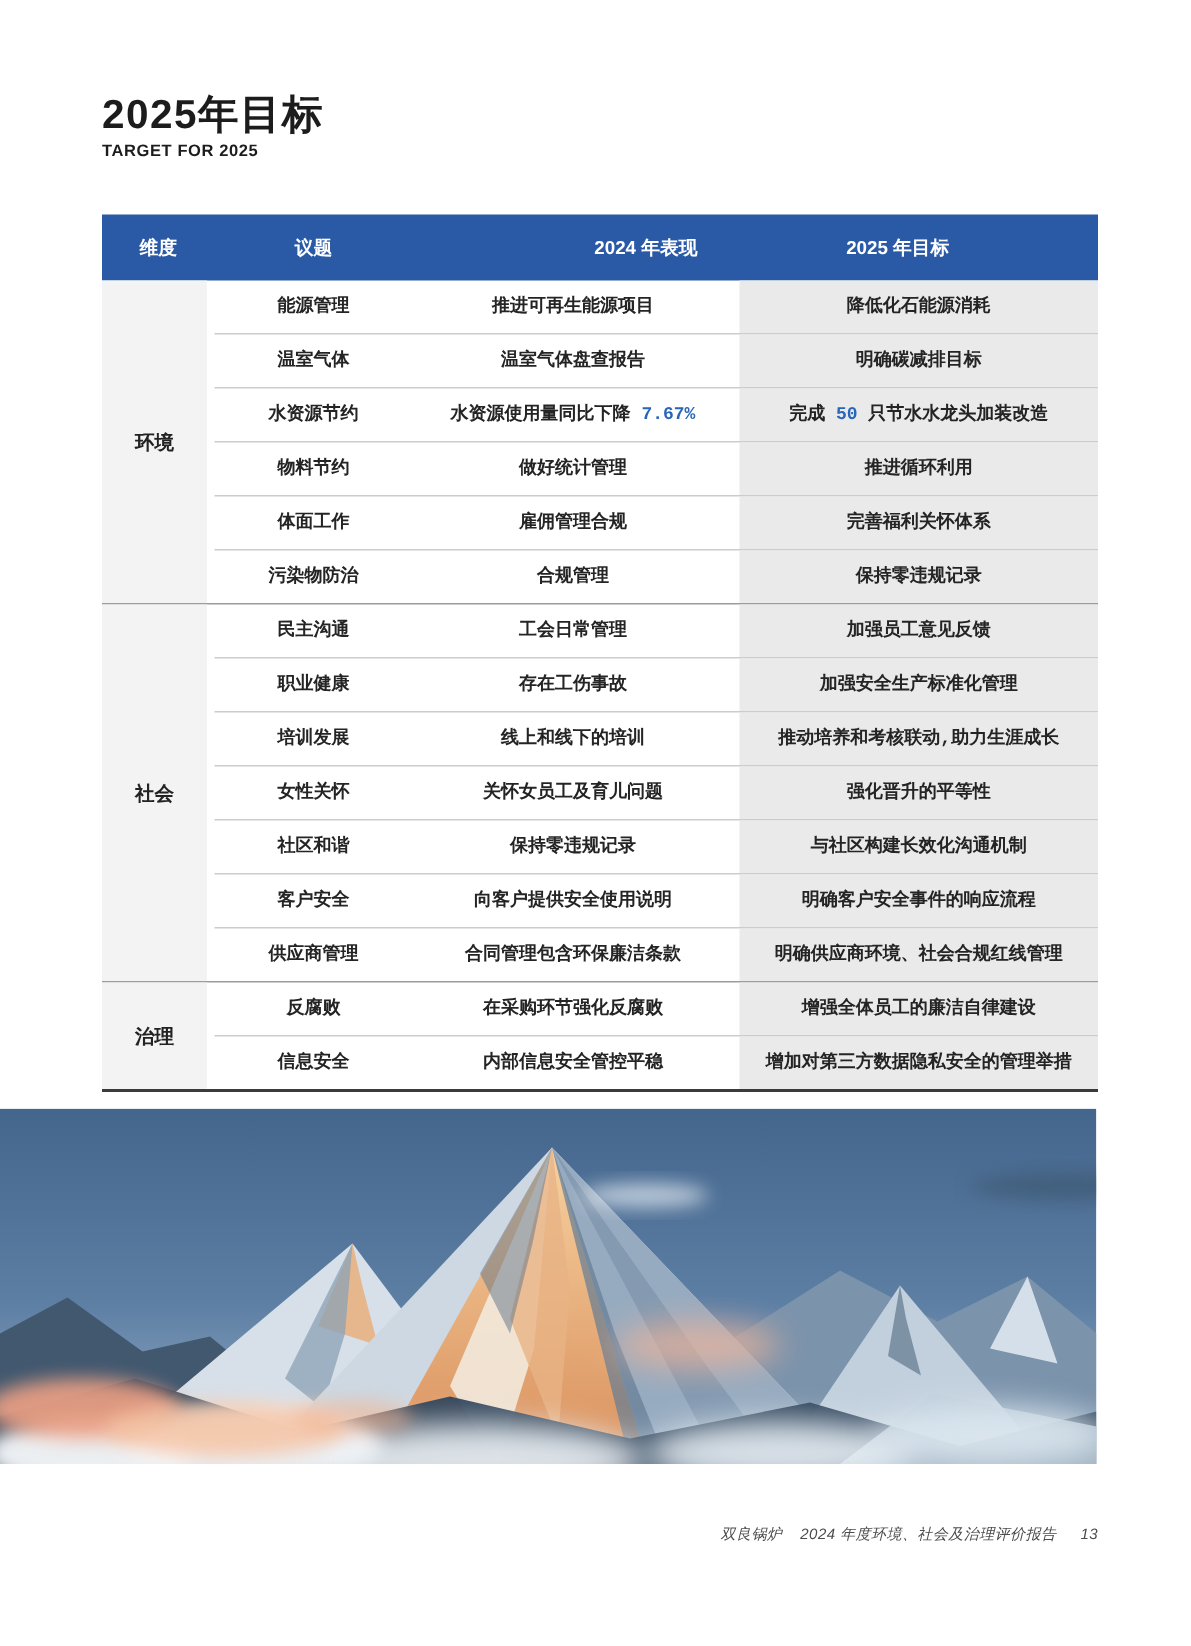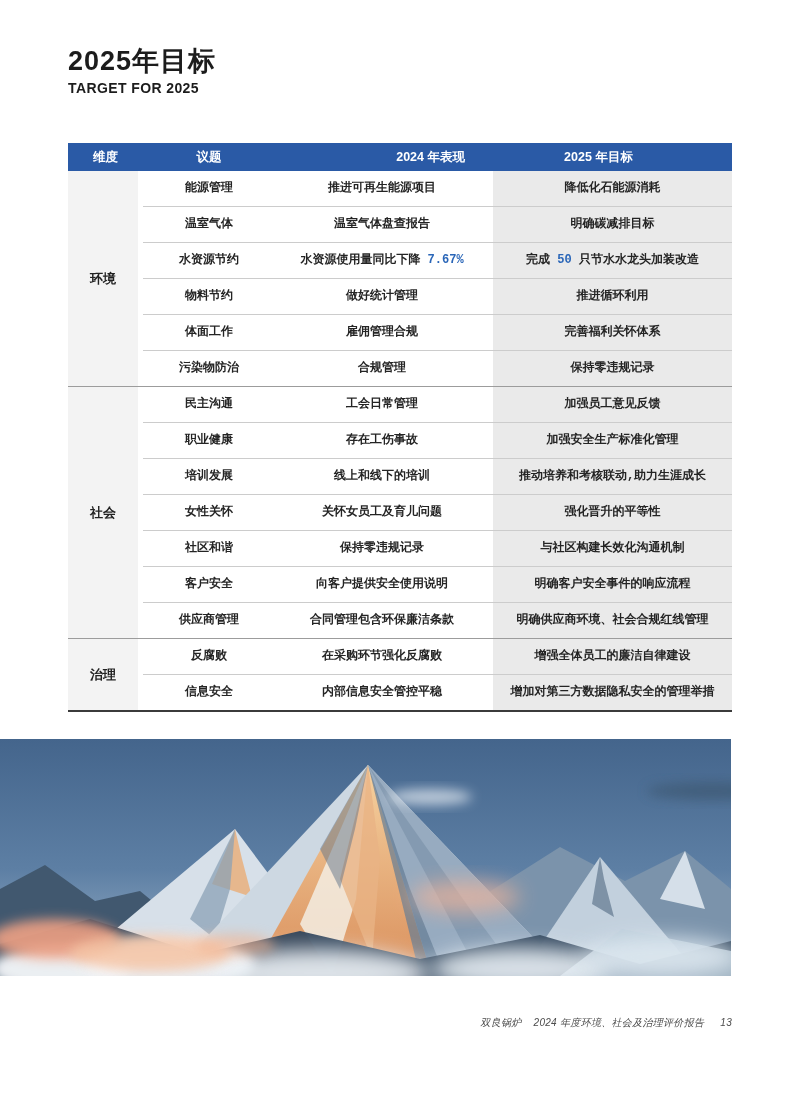--- a/index.html
+++ b/index.html
@@ -1,27 +1,27 @@
 <!DOCTYPE html>
 <html style="--header-bg: #2A5AA6; --hl: #2A66B8; --dim-bg: #F3F3F3; --target-bg: #EAEAEA;"><head>
 <meta charset="utf-8">
 <style>
   html,body{margin:0;padding:0;background:#ffffff;}
   .page{
     position:relative;width:794px;height:1097px;background:#ffffff;overflow:hidden;
     font-family:"Liberation Sans", sans-serif;margin:0 auto;
   }
   
-  .title-block{position:absolute;left:68px;top:45px;}
+  .title-block{position:absolute;left:68px;top:60px;}
   .title-block h1{margin:0;font-size:27px;line-height:32px;font-weight:800;color:#1c1c1c;letter-spacing:1px;}
-  .subtitle{margin-top:3px;font-size:14px;font-weight:700;color:#1c1c1c;letter-spacing:.4px;}
+  .subtitle{margin-top:3px;font-size:11px;font-weight:700;color:#1c1c1c;letter-spacing:.4px;}
 
   
   .esg-table{position:absolute;left:68px;top:143px;width:664px;border-bottom:2px solid #3b3b3b;}
-  .thead{display:flex;align-items:center;height:28px;background:var(--header-bg,#2A5AA6);color:#ffffff;
+  .thead{display:flex;align-items:center;height:44px;background:var(--header-bg,#2A5AA6);color:#ffffff;
          font-size:12.5px;font-weight:700;}
   .th{text-align:center;}
   .th-0{width:75px;}.th-1{width:132px;}.th-2{width:190px;text-align:right;}.th-3{flex:1;}
   .tbody{display:flex;flex-direction:column;}
   .group{display:flex;}
   .group + .group{border-top:1px solid #9c9c9c;}
   .dim-cell{width:70px;margin-right:5px;background:var(--dim-bg,#F3F3F3);display:flex;align-items:center;
             justify-content:center;font-size:13px;font-weight:700;color:#222222;}
   .rows{flex:1;display:flex;flex-direction:column;font-family:Liberation Mono, monospace;}
   .row{display:flex;height:35px;align-items:stretch;}

